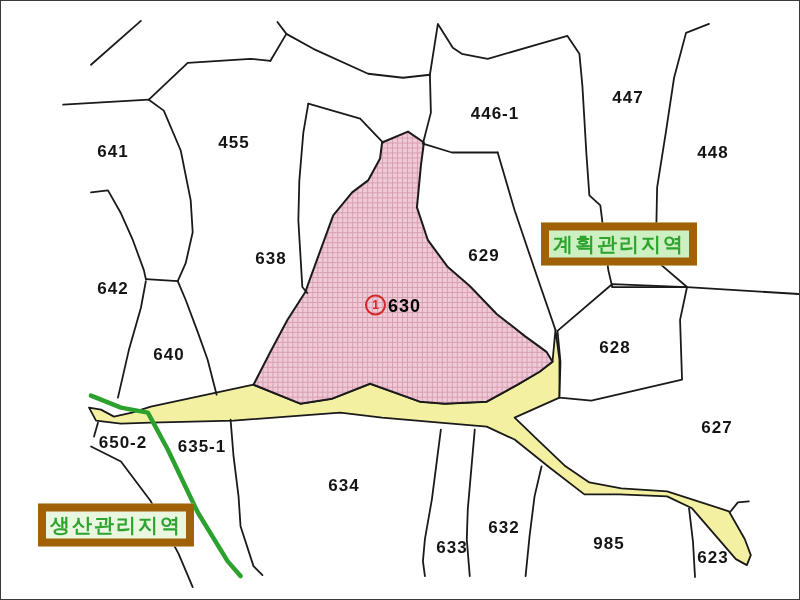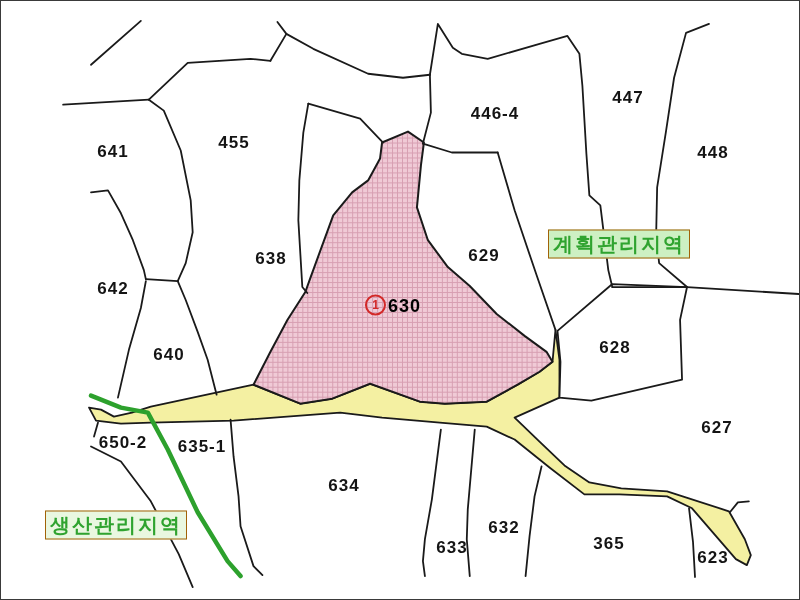--- a/index.html
+++ b/index.html
@@ -11,21 +11,21 @@
   #mapsvg{position:absolute;left:0;top:0;}
   .plabel{
     position:absolute;transform:translate(-50%,-50%);
     font:bold 17px/1 "Liberation Sans", sans-serif;
     color:#141414;letter-spacing:1px;white-space:nowrap;
   }
   .zone{
     position:absolute;transform:translate(-50%,-50%);
     font:bold 20px/1 "Liberation Sans", sans-serif;
     color:#2fa32f;letter-spacing:2px;white-space:nowrap;
-    border:1px solid #a16207;padding:3px 4px 4px 4px;
+    border:8px solid #a16207;padding:3px 4px 4px 4px;
   }
   .zone.planned{background:#cdf0c3;}
   .zone.production{background:#e9f7e0;}
   .marker{
     position:absolute;transform:translate(-50%,-50%);
     display:flex;align-items:center;gap:2px;white-space:nowrap;
   }
   .marker .circ{
     width:17px;height:17px;border:2.5px solid #d22828;border-radius:50%;
     color:#d22828;font:bold 12px/17px "Liberation Sans", sans-serif;
@@ -92,32 +92,32 @@
     <g>
       <polyline points="90,396 120,408 147,413 167,450 197,513 227,562 240,577" fill="none" stroke="#2da12d" stroke-width="4.5" stroke-linecap="round" stroke-linejoin="round"></polyline>
     </g>
   </svg>
 
   <div class="plabel" style="left:112px;top:150px">641</div>
   <div class="plabel" style="left:233px;top:141px">455</div>
   <div class="plabel" style="left:270px;top:257px">638</div>
   <div class="plabel" style="left:112px;top:287px">642</div>
   <div class="plabel" style="left:168px;top:353px">640</div>
-  <div class="plabel" style="left:494px;top:112px">446-4</div>
+  <div class="plabel" style="left:494px;top:112px">446-1</div>
   <div class="plabel" style="left:627px;top:96px">447</div>
   <div class="plabel" style="left:712px;top:151px">448</div>
   <div class="plabel" style="left:483px;top:254px">629</div>
   <div class="plabel" style="left:614px;top:346px">628</div>
   <div class="plabel" style="left:716px;top:426px">627</div>
   <div class="plabel" style="left:122px;top:441px">650-2</div>
   <div class="plabel" style="left:201px;top:445px">635-1</div>
   <div class="plabel" style="left:343px;top:484px">634</div>
   <div class="plabel" style="left:451px;top:546px">633</div>
   <div class="plabel" style="left:503px;top:526px">632</div>
-  <div class="plabel" style="left:608px;top:542px">365</div>
+  <div class="plabel" style="left:608px;top:542px">985</div>
   <div class="plabel" style="left:712px;top:556px">623</div>
 
   <div class="marker" style="left:392px;top:304px">
     <span class="circ">1</span>
     <span class="num">630</span>
   </div>
 
   <div class="zone planned" style="left:618px;top:243px">계획관리지역</div>
   <div class="zone production" style="left:115px;top:524px">생산관리지역</div>
 

